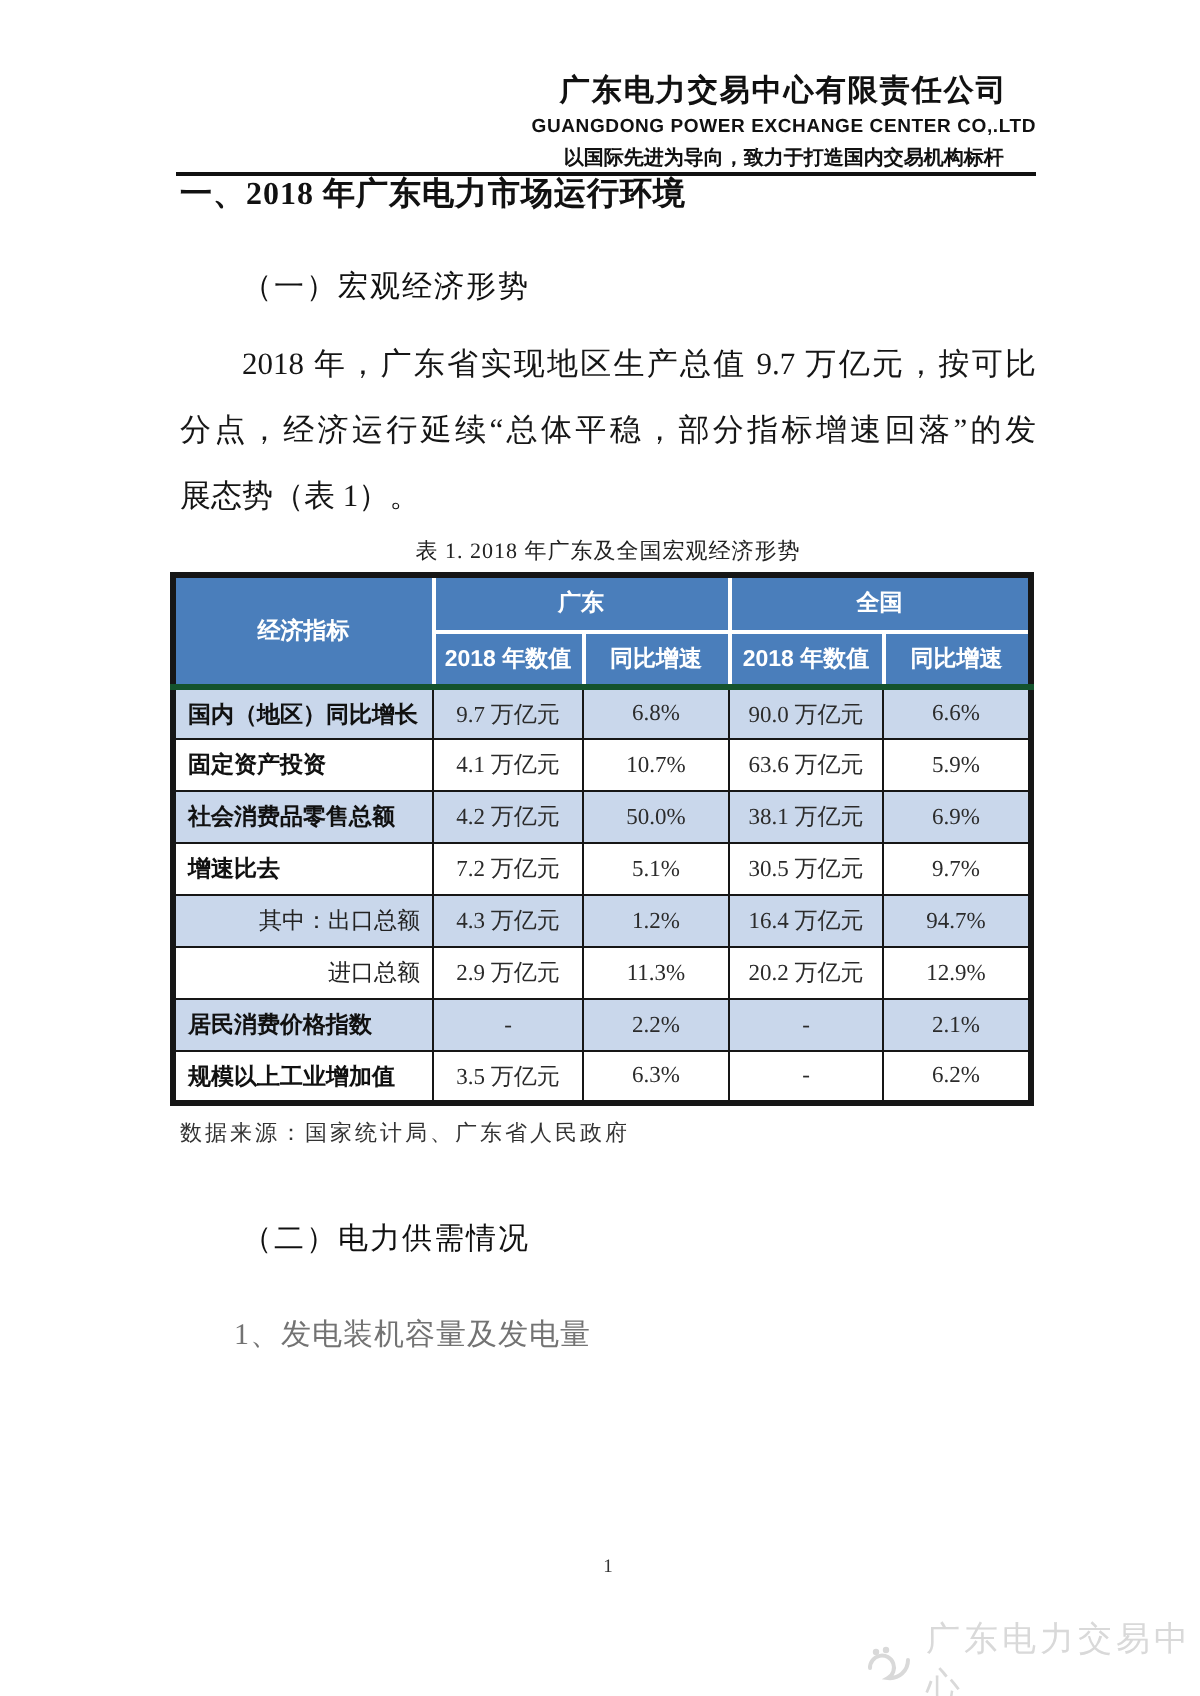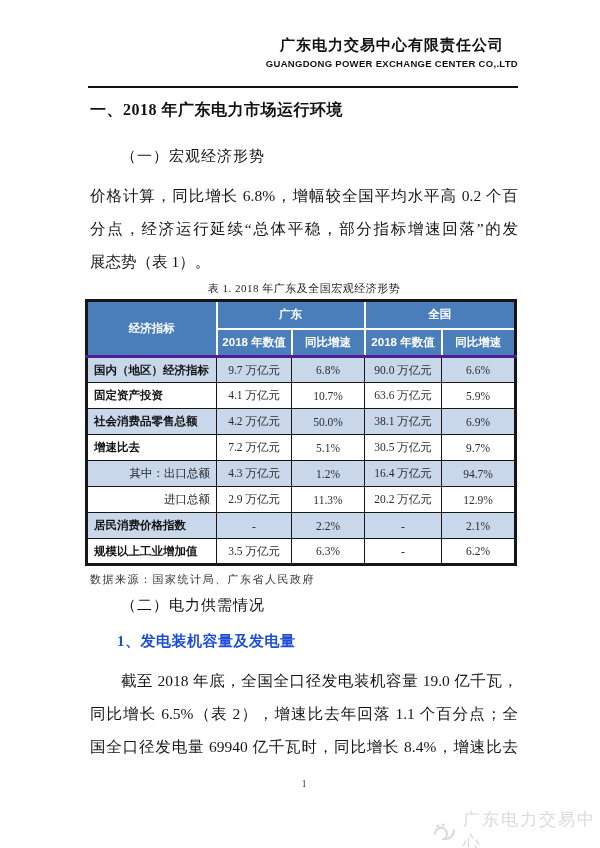--- a/index.html
+++ b/index.html
@@ -21,27 +21,27 @@
     font-family:"Liberation Sans","DejaVu Sans",sans-serif;
     font-weight:bold; font-size:9.5px; margin-top:3px; letter-spacing:0.3px; color:#111;
   }
   .tagline {
     font-family:"Liberation Sans","DejaVu Sans",sans-serif;
     font-weight:bold; font-size:10px; margin-top:3px; color:#111;
   }
   .head-rule { position:absolute; top:86px; left:88px; right:82px; border-top:2px solid #111; }
 
   
-  .content { position:absolute; top:100px; left:90px; width:428px; }
+  .content { position:absolute; top:87px; left:90px; width:428px; }
 
   .h1 { font-size:16px; font-weight:bold; color:#111; letter-spacing:0.5px; }
   .h2 { font-size:15px; font-weight:normal; color:#111; margin-left:31px; letter-spacing:1px; }
   .h2-1 { margin-top:26px; }
-  .h2-2 { margin-top:9px; }
-  .h3 { font-size:15px; font-weight:bold; color:#1d4ed8; margin-left:27px; margin-top:17px; letter-spacing:0.5px; }
+  .h2-2 { margin-top:36px; }
+  .h3 { font-size:15px; font-weight:normal; color:#737373; margin-left:27px; margin-top:29px; letter-spacing:0.5px; }
 
   .para { margin-top:13px; font-size:15.5px; line-height:33px; color:#161616; }
   .para .line { text-align:justify; text-align-last:justify; width:100%; }
   .para .line.first { padding-left:31px; }
   .para .line.last { text-align-last:left; }
 
   
   .tbl-caption {
     margin-top:3px; text-align:center; font-size:11px; color:#222; letter-spacing:0.5px;
   }
@@ -49,21 +49,21 @@
     margin-top:3px; margin-left:-5px;
     border-collapse:collapse; table-layout:fixed; width:429px;
     border:3px solid #161616;
   }
   .econ-table th {
     background:#4a7ebb; color:#ffffff;
     font-family:"Liberation Sans","DejaVu Sans",sans-serif;
     font-weight:bold; font-size:11.5px;
     border:2px solid #ffffff; height:28px; padding:1px 2px; text-align:center;
   }
-  .econ-table thead tr.sub th, .econ-table th.corner { border-bottom:3px solid #4c1d95; }
+  .econ-table thead tr.sub th, .econ-table th.corner { border-bottom:3px solid #14532d; }
   .econ-table td {
     border:1px solid #161616; height:26px; padding:1px 6px;
     font-size:11.5px; color:#2b2b2b; text-align:center;
     font-family:"Liberation Serif","DejaVu Serif",serif;
   }
   .econ-table tbody tr:nth-child(odd) { background:#c9d7eb; }
   .econ-table td.label {
     text-align:left; font-weight:bold; color:#111;
     font-family:"Liberation Sans","DejaVu Sans",sans-serif; font-size:11.5px;
   }
@@ -87,31 +87,32 @@
   .watermark svg { display:block; }
 </style>
 </head>
 <body>
 
 <div class="page">
 
   <div class="letterhead">
     <div class="company-cn">广东电力交易中心有限责任公司</div>
     <div class="company-en">GUANGDONG POWER EXCHANGE CENTER CO,.LTD</div>
+    <div class="tagline">以国际先进为导向，致力于打造国内交易机构标杆</div>
   </div>
   <div class="head-rule"></div>
 
   <div class="content">
 
     <div class="h1">一、2018 年广东电力市场运行环境</div>
 
     <div class="h2 h2-1">（一）宏观经济形势</div>
 
     <div class="para">
-      <div class="line">价格计算，同比增长 6.8%，增幅较全国平均水平高 0.2 个百</div>
+      <div class="line first">2018 年，广东省实现地区生产总值 9.7 万亿元，按可比</div>
       <div class="line">分点，经济运行延续“总体平稳，部分指标增速回落”的发</div>
       <div class="line last">展态势（表 1）。</div>
     </div>
 
     <div class="tbl-caption">表 1. 2018 年广东及全国宏观经济形势</div>
 
     <table class="econ-table">
       <colgroup>
         <col style="width:130px">
           <col style="width:75px">
@@ -127,21 +128,21 @@
         </tr>
         <tr class="sub">
           <th>2018 年数值</th>
           <th>同比增速</th>
           <th>2018 年数值</th>
           <th>同比增速</th>
         </tr>
       </thead>
       <tbody>
         <tr>
-          <td class="label">国内（地区）经济指标</td>
+          <td class="label">国内（地区）同比增长</td>
           <td>9.7 万亿元</td>
           <td>6.8%</td>
           <td>90.0 万亿元</td>
           <td>6.6%</td>
         </tr>
         <tr>
           <td class="label">固定资产投资</td>
           <td>4.1 万亿元</td>
           <td>10.7%</td>
           <td>63.6 万亿元</td>
@@ -191,25 +192,20 @@
         </tr>
       </tbody>
     </table>
 
     <div class="tbl-source">数据来源：国家统计局、广东省人民政府</div>
 
     <div class="h2 h2-2">（二）电力供需情况</div>
 
     <div class="h3">1、发电装机容量及发电量</div>
 
-    <div class="para">
-      <div class="line first">截至 2018 年底，全国全口径发电装机容量 19.0 亿千瓦，</div>
-      <div class="line">同比增长 6.5%（表 2），增速比去年回落 1.1 个百分点；全</div>
-      <div class="line">国全口径发电量 69940 亿千瓦时，同比增长 8.4%，增速比去</div>
-    </div>
 
   </div>
 
   <div class="page-number">1</div>
 
   <div class="watermark">
     <span>
       <svg width="26" height="20" viewBox="0 0 26 20" fill="none">
         <path d="M3 13 a6 6 0 1 1 9 5 a9 9 0 0 0 10 -9" stroke="#d9d9d9" stroke-width="2" fill="none" stroke-linecap="round"></path>
         <circle cx="6" cy="5" r="1.6" fill="#d9d9d9"></circle>

